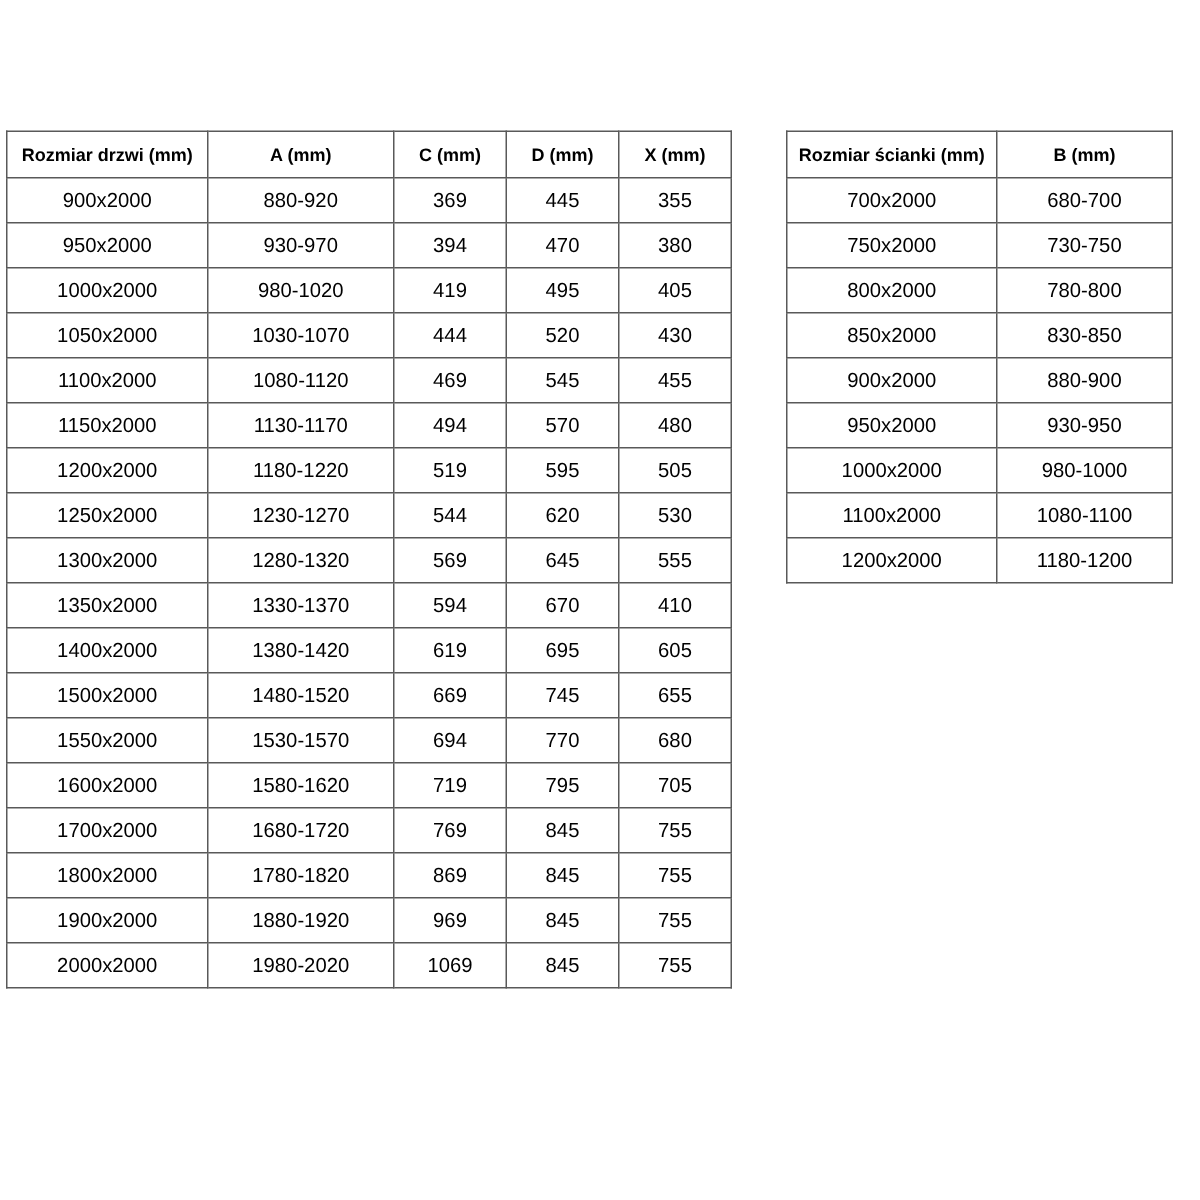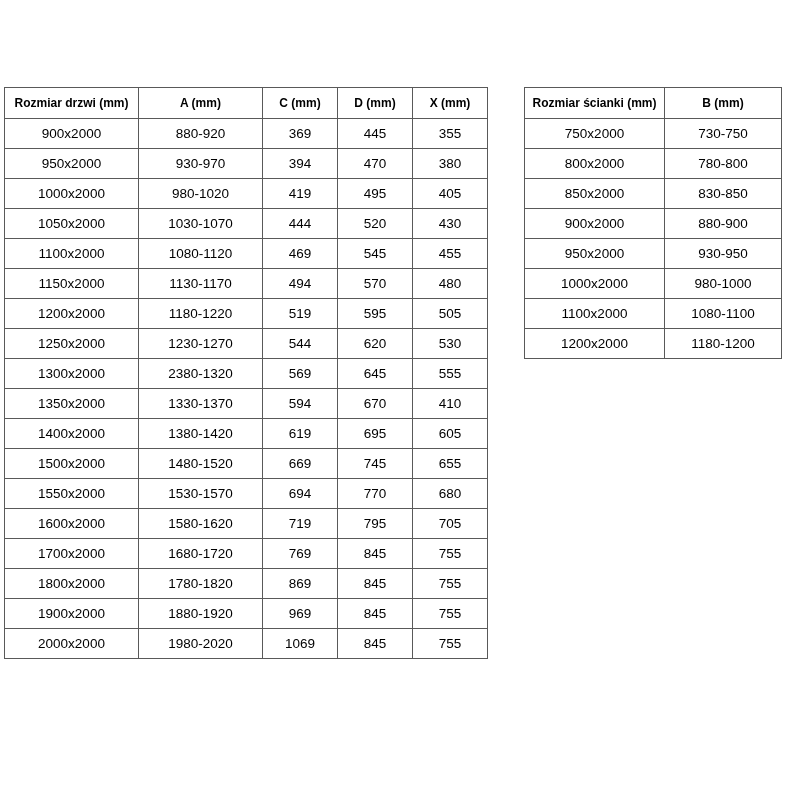--- a/index.html
+++ b/index.html
@@ -132,21 +132,21 @@
         </tr>
         <tr>
           <td>1250x2000</td>
           <td>1230-1270</td>
           <td>544</td>
           <td>620</td>
           <td>530</td>
         </tr>
         <tr>
           <td>1300x2000</td>
-          <td>2380-1320</td>
+          <td>1280-1320</td>
           <td>569</td>
           <td>645</td>
           <td>555</td>
         </tr>
         <tr>
           <td>1350x2000</td>
           <td>1330-1370</td>
           <td>594</td>
           <td>670</td>
           <td>410</td>
@@ -216,20 +216,24 @@
       <col style="width:117px">
     </colgroup>
   <thead>
         <tr>
           <th>Rozmiar ścianki (mm)</th>
           <th>B (mm)</th>
         </tr>
       </thead>
       <tbody>
         <tr>
+          <td>700x2000</td>
+          <td>680-700</td>
+        </tr>
+        <tr>
           <td>750x2000</td>
           <td>730-750</td>
         </tr>
         <tr>
           <td>800x2000</td>
           <td>780-800</td>
         </tr>
         <tr>
           <td>850x2000</td>
           <td>830-850</td>

